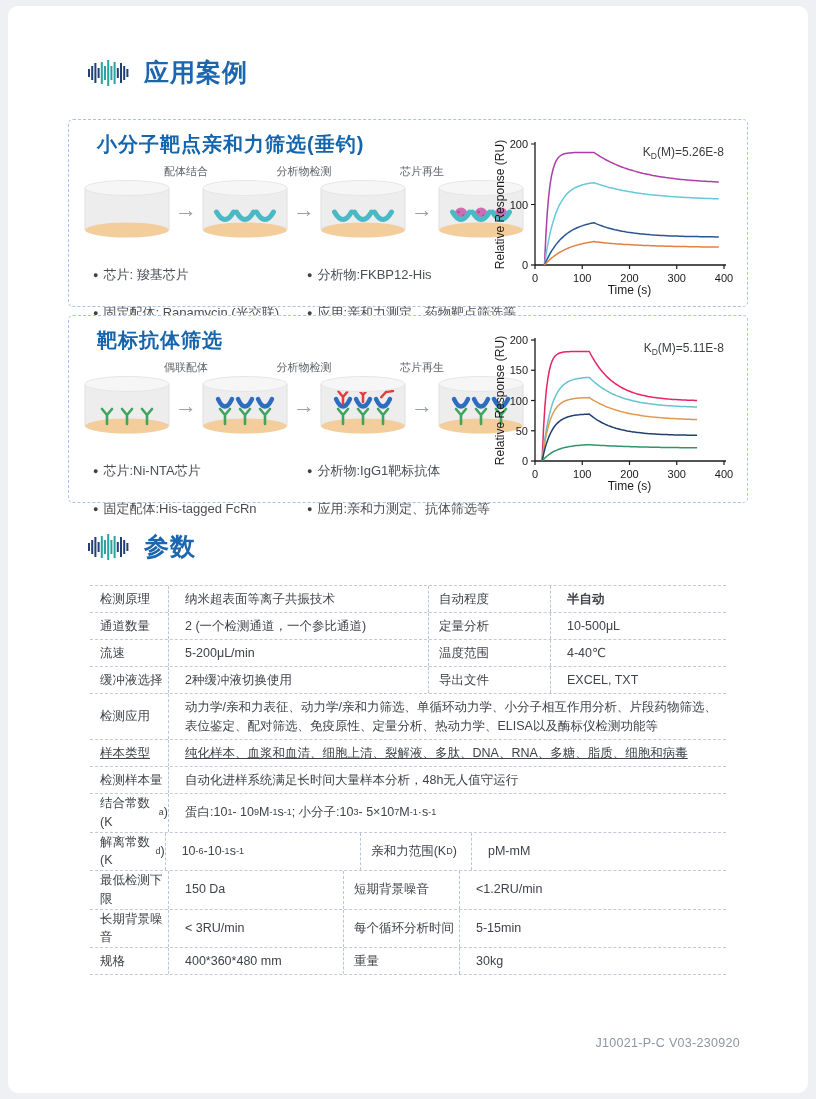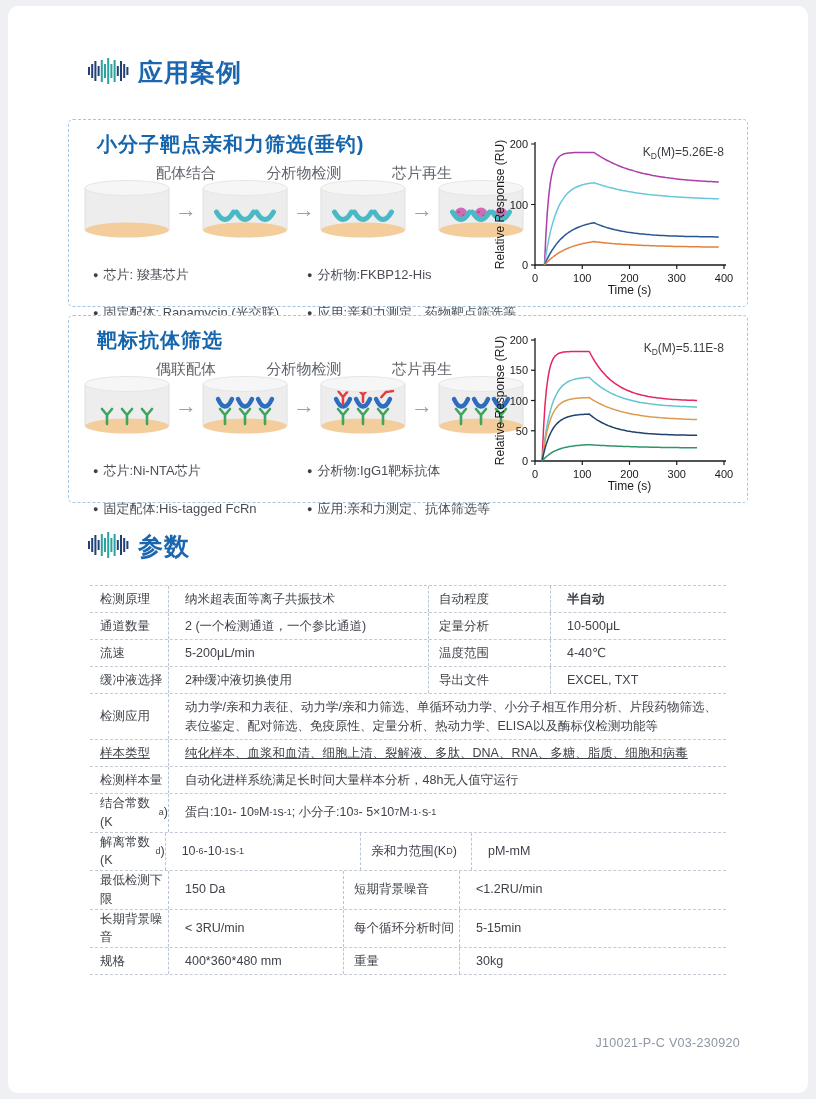--- a/index.html
+++ b/index.html
@@ -1,29 +1,29 @@
 <!DOCTYPE html>
 <html><head>
 <meta charset="utf-8">
 <style>
   * { margin:0; padding:0; box-sizing:border-box; }
   html,body { width:816px; height:1099px; }
   body { background:#eef0f3; font-family:"Liberation Sans","DejaVu Sans",sans-serif; color:#3f434a; }
   .card { position:absolute; left:8px; top:6px; width:800px; height:1087px; background:#ffffff; border-radius:10px; overflow:hidden; }
 
-  .sec-header { position:absolute; left:80px; display:flex; align-items:flex-start; gap:8px; }
+  .sec-header { position:absolute; left:80px; display:flex; align-items:center; gap:14px; }
   .sec-header h1 { font-size:25px; font-weight:bold; color:#1b66ae; letter-spacing:1px; }
   .wave-icon { display:flex; align-items:center; }
 
   .panel { position:absolute; left:60px; width:680px; height:188px; border:1px dashed #a4c6e4; border-radius:5px; background:#fff; }
   .panel-title { position:absolute; left:28px; top:11px; font-size:20px; font-weight:bold; color:#1565ad; letter-spacing:1px; }
   .diagram { position:absolute; left:14px; top:58px; display:flex; align-items:center; }
   .arrowbox { position:relative; width:30px; height:64px; display:flex; align-items:center; justify-content:center; }
   .arrow-glyph { color:#9aa0a6; font-size:22px; font-weight:bold; line-height:1; }
-  .step-label { position:absolute; top:-14px; left:50%; transform:translateX(-50%); white-space:nowrap; font-size:15px; color:#5f646b; }
+  .step-label { position:absolute; top:-14px; left:50%; transform:translateX(-50%); white-space:nowrap; font-size:11px; color:#5f646b; }
   .bullets-col { position:absolute; top:126px; list-style:none; }
   .bullets-col li { font-size:13px; color:#4a4e55; margin-bottom:7px; white-space:nowrap;margin-top:20px; }
   .bullets-col .dot { font-size:9px; color:#3c4043; vertical-align:1px; margin-right:5px; }
   .chart-wrap { position:absolute; left:422px; top:14px; width:248px; height:166px; }
   .ax-label { font-size:12px; fill:#1a1a1a; }
   .tick-label { font-size:11px; fill:#1a1a1a; }
   .kd-label { font-size:12px; fill:#3a3d42; }
 
   .spec-table { position:absolute; left:82px; top:579px; width:636px; border-top:1px dashed #c3cad6; }
   .trow { display:flex; border-bottom:1px dashed #c3cad6; align-items:stretch; }

